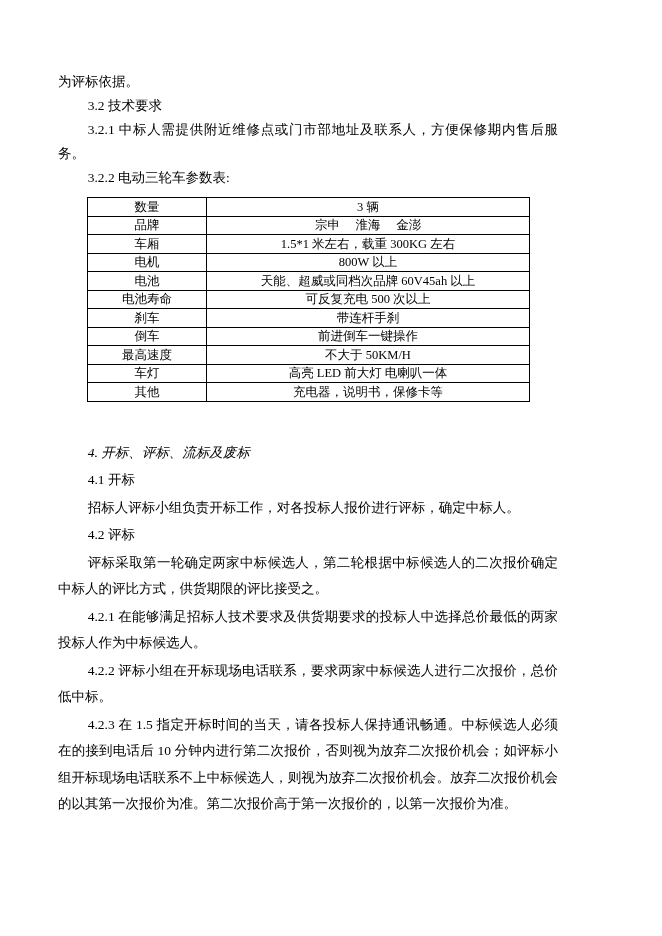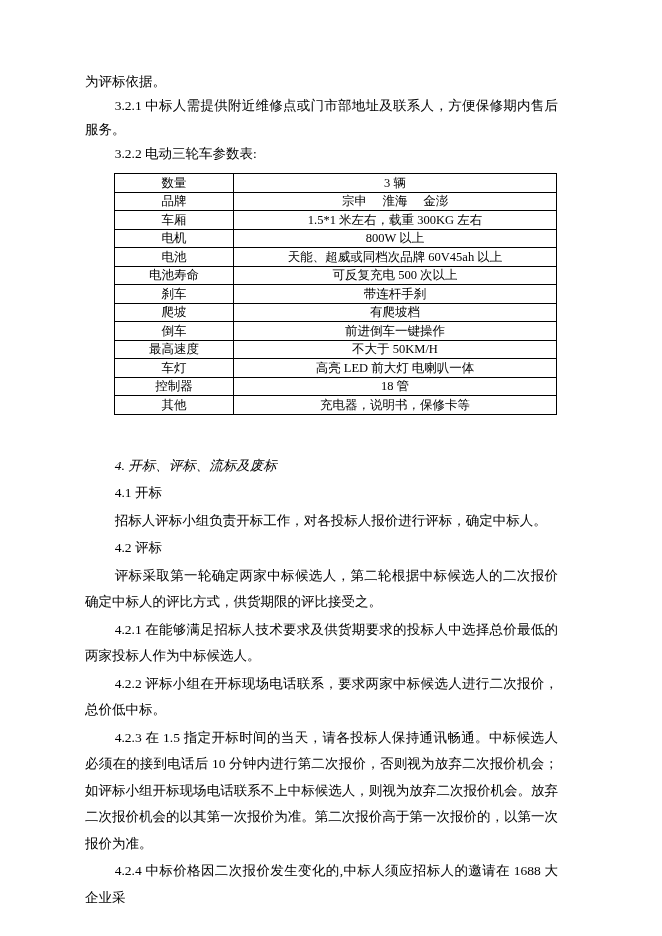--- a/index.html
+++ b/index.html
@@ -11,21 +11,21 @@
     width: 662px;
     height: 936px;
     overflow: hidden;
     color: #000000;
     font-family: "Liberation Serif", "DejaVu Serif", serif;
   }
   .page {
     box-sizing: border-box;
     width: 642px;
     height: 936px;
-    padding: 70px 84px 0 85px;
+    padding: 70px 84px 0 58px;
     font-size: 13.5px;
     line-height: 24px;
   }
   p {
     margin: 0;
     text-align: justify;
   }
   p.indent {
     text-indent: 2.2em;
   }
@@ -58,20 +58,21 @@
     font-style: italic;
   }
 </style>
 </head>
 <body>
 
 <div class="page">
 
   <p>为评标依据。</p>
 
+  <p class="indent">3.2 技术要求</p>
   <p class="indent">3.2.1 中标人需提供附近维修点或门市部地址及联系人，方便保修期内售后服务。</p>
   <p class="indent">3.2.2 电动三轮车参数表:</p>
 
   <table class="spec-table">
     <tbody>
       <tr>
         <td class="col-label">数量</td>
         <td class="col-value">3 辆</td>
       </tr>
       <tr>
@@ -92,51 +93,42 @@
       </tr>
       <tr>
         <td class="col-label">电池寿命</td>
         <td class="col-value">可反复充电 500 次以上</td>
       </tr>
       <tr>
         <td class="col-label">刹车</td>
         <td class="col-value">带连杆手刹</td>
       </tr>
       <tr>
-        <td class="col-label">爬坡</td>
-        <td class="col-value">有爬坡档</td>
-      </tr>
-      <tr>
         <td class="col-label">倒车</td>
         <td class="col-value">前进倒车一键操作</td>
       </tr>
       <tr>
         <td class="col-label">最高速度</td>
         <td class="col-value">不大于 50KM/H</td>
       </tr>
       <tr>
         <td class="col-label">车灯</td>
         <td class="col-value">高亮 LED 前大灯 电喇叭一体</td>
-      </tr>
-      <tr>
-        <td class="col-label">控制器</td>
-        <td class="col-value">18 管</td>
       </tr>
       <tr>
         <td class="col-label">其他</td>
         <td class="col-value">充电器，说明书，保修卡等</td>
       </tr>
     </tbody>
   </table>
 
   <div class="lower">
     <p class="indent section-gap">4. 开标、评标、流标及废标</p>
     <p class="indent block">4.1 开标</p>
     <p class="indent block">招标人评标小组负责开标工作，对各投标人报价进行评标，确定中标人。</p>
     <p class="indent block">4.2 评标</p>
     <p class="indent block">评标采取第一轮确定两家中标候选人，第二轮根据中标候选人的二次报价确定中标人的评比方式，供货期限的评比接受之。</p>
     <p class="indent block">4.2.1 在能够满足招标人技术要求及供货期要求的投标人中选择总价最低的两家投标人作为中标候选人。</p>
     <p class="indent block">4.2.2 评标小组在开标现场电话联系，要求两家中标候选人进行二次报价，总价低中标。</p>
     <p class="indent block">4.2.3 在 1.5 指定开标时间的当天，请各投标人保持通讯畅通。中标候选人必须在的接到电话后 10 分钟内进行第二次报价，否则视为放弃二次报价机会；如评标小组开标现场电话联系不上中标候选人，则视为放弃二次报价机会。放弃二次报价机会的以其第一次报价为准。第二次报价高于第一次报价的，以第一次报价为准。</p>
-    <p class="indent block">4.2.4 中标价格因二次报价发生变化的,中标人须应招标人的邀请在 1688 大企业采</p>
   </div>
 
 </div>
 
 </body></html>

